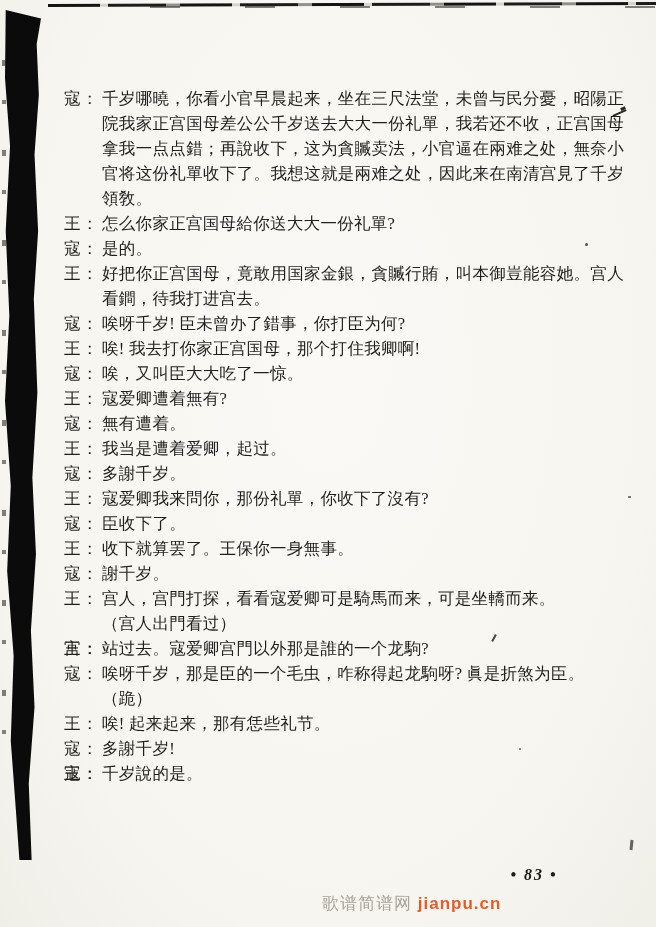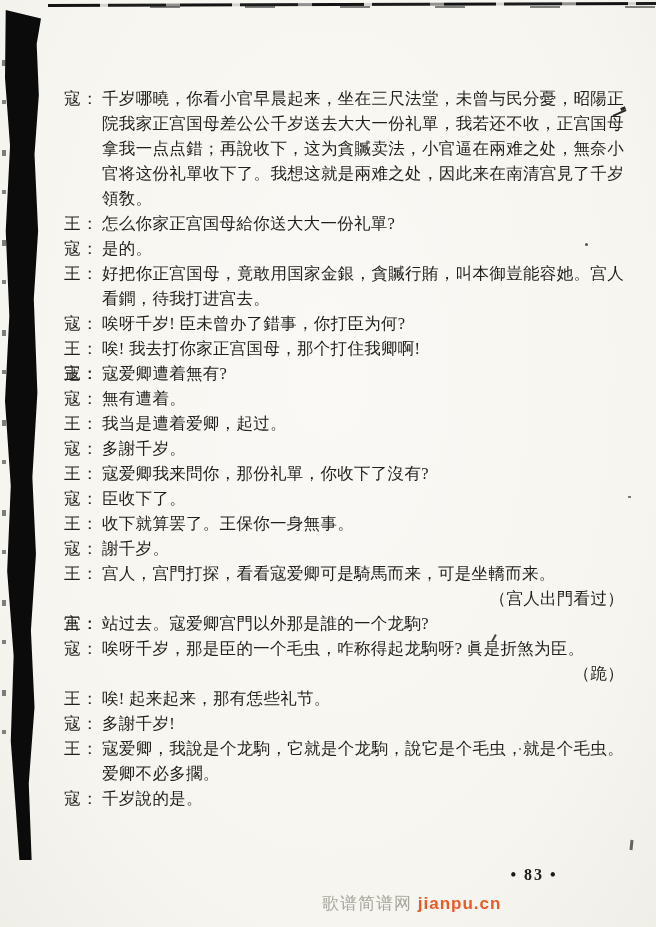--- a/index.html
+++ b/index.html
@@ -35,25 +35,25 @@
     background:repeating-linear-gradient(90deg,rgba(10,10,10,.5) 0 30px,transparent 30px 95px);
   }
   
   .content{
     position:absolute;left:64px;top:86px;width:560px;
     color:#211f1b;
     font-size:16.5px;line-height:25px;letter-spacing:0.3px;
   }
   .line{position:relative;padding-left:38px;text-align:justify;}
   .speaker{position:absolute;left:0;top:0;letter-spacing:1px;}
-  .stage{padding-left:38px;text-align:right;font-family:Liberation Serif, serif;}
+  .stage{padding-left:38px;text-align:left;font-family:Liberation Serif, serif;}
   
   .page-num{
     position:absolute;top:866px;left:494px;width:80px;text-align:center;
-    font-size:16px;font-weight:bold;color:#1c1b18;letter-spacing:2px;
+    font-size:16px;font-weight:bold;font-style:italic;color:#1c1b18;letter-spacing:2px;
   }
   
   .watermark{
     position:absolute;top:892px;left:322px;
     font-family:"Liberation Sans", sans-serif;
     font-size:17px;letter-spacing:1px;white-space:nowrap;
   }
   .wm-name{color:#a9a59b;}
   .wm-url{font-weight:bold;}
   
@@ -76,38 +76,38 @@
   <div class="top-line"></div>
   <div class="top-line2"></div>
 
   <div class="content">
       <div class="line"><span class="speaker">寇：</span><span>千岁哪曉，你看小官早晨起来，坐在三尺法堂，未曾与民分憂，昭陽正院我家正宫国母差公公千岁送去大大一份礼單，我若还不收，正宫国母拿我一点点錯；再說收下，这为貪贓卖法，小官逼在兩难之处，無奈小官将这份礼單收下了。我想这就是兩难之处，因此来在南清宫見了千岁領敎。</span></div>
       <div class="line"><span class="speaker">王：</span><span>怎么你家正宫国母給你送大大一份礼單?</span></div>
       <div class="line"><span class="speaker">寇：</span><span>是的。</span></div>
       <div class="line"><span class="speaker">王：</span><span>好把你正宫国母，竟敢用国家金銀，貪贓行賄，叫本御豈能容她。宫人看鐧，待我打进宫去。</span></div>
       <div class="line"><span class="speaker">寇：</span><span>唉呀千岁! 臣未曾办了錯事，你打臣为何?</span></div>
       <div class="line"><span class="speaker">王：</span><span>唉! 我去打你家正宫国母，那个打住我卿啊!</span></div>
-      <div class="line"><span class="speaker">寇：</span></div>
+      <div class="line"><span class="speaker">寇：</span><span>唉，又叫臣大大吃了一惊。</span></div>
       <div class="line"><span class="speaker">王：</span><span>寇爱卿遭着無有?</span></div>
       <div class="line"><span class="speaker">寇：</span><span>無有遭着。</span></div>
       <div class="line"><span class="speaker">王：</span><span>我当是遭着爱卿，起过。</span></div>
       <div class="line"><span class="speaker">寇：</span><span>多謝千岁。</span></div>
       <div class="line"><span class="speaker">王：</span><span>寇爱卿我来問你，那份礼單，你收下了沒有?</span></div>
       <div class="line"><span class="speaker">寇：</span><span>臣收下了。</span></div>
       <div class="line"><span class="speaker">王：</span><span>收下就算罢了。王保你一身無事。</span></div>
       <div class="line"><span class="speaker">寇：</span><span>謝千岁。</span></div>
       <div class="line"><span class="speaker">王：</span><span>宫人，宫門打探，看看寇爱卿可是騎馬而来，可是坐轎而来。</span></div>
       <div class="stage">（宫人出門看过）</div>
       <div class="line"><span class="speaker">宫：</span></div>
       <div class="line"><span class="speaker">王：</span><span>站过去。寇爱卿宫門以外那是誰的一个龙駒?</span></div>
       <div class="line"><span class="speaker">寇：</span><span>唉呀千岁，那是臣的一个毛虫，咋称得起龙駒呀? 眞是折煞为臣。</span></div>
       <div class="stage">（跪）</div>
       <div class="line"><span class="speaker">王：</span><span>唉! 起来起来，那有恁些礼节。</span></div>
       <div class="line"><span class="speaker">寇：</span><span>多謝千岁!</span></div>
-      <div class="line"><span class="speaker">王：</span><span>寇爱卿，我說是个龙駒，它就是个龙駒，說它是个毛虫，就是个毛虫。爱卿不必多擱。</span></div>
+      <div class="line"><span class="speaker">王：</span></div>
       <div class="line"><span class="speaker">寇：</span><span>千岁說的是。</span></div>
     </div>
 
   <div class="page-num">• 83 •</div>
 
   <div class="watermark"><span class="wm-name" style="color: rgb(169, 165, 155); margin-top: 39px;">歌谱简谱网</span><span> </span><span class="wm-url" style="color: rgb(232, 90, 40); margin-top: 27px;">jianpu.cn</span></div>
 
   <div class="speck s1"></div>
   <div class="speck s2"></div>
   <div class="speck s3"></div>

